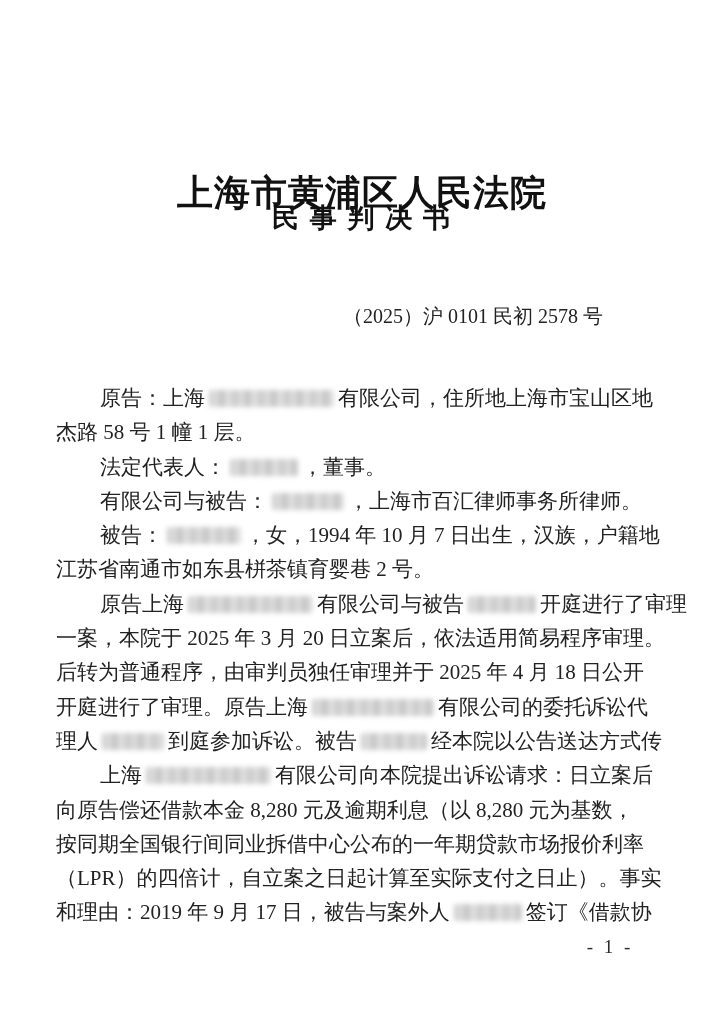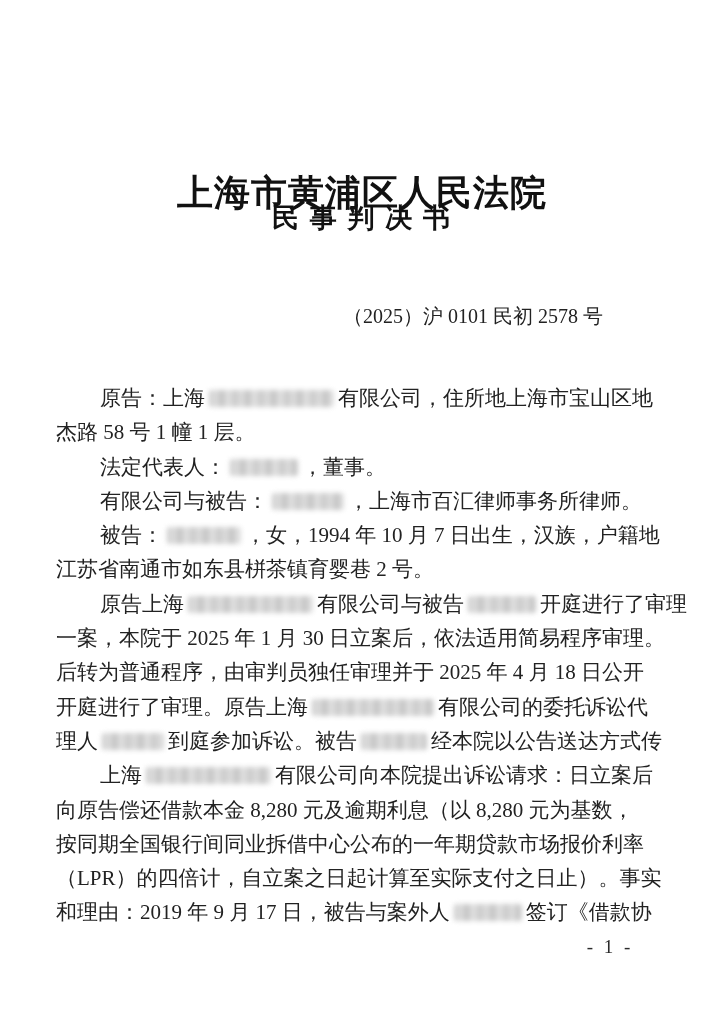--- a/index.html
+++ b/index.html
@@ -97,21 +97,21 @@
   <div class="case-number">（2025）沪 0101 民初 2578 号</div>
 
   <div class="doc-body">
       <div class="line indent"><span class="seg">原告：上海</span><span class="redaction" style="width: 125px;"></span><span class="seg">有限公司，住所地上海市宝山区地</span></div>
       <div class="line"><span class="seg">杰路 58 号 1 幢 1 层。</span></div>
       <div class="line indent"><span class="seg">法定代表人：</span><span class="redaction" style="width: 68px;"></span><span class="seg">，董事。</span></div>
       <div class="line indent"><span class="seg">有限公司与被告：</span><span class="redaction" style="width: 72px;"></span><span class="seg">，上海市百汇律师事务所律师。</span></div>
       <div class="line indent"><span class="seg">被告：</span><span class="redaction" style="width: 74px;"></span><span class="seg">，女，1994 年 10 月 7 日出生，汉族，户籍地</span></div>
       <div class="line"><span class="seg">江苏省南通市如东县栟茶镇育婴巷 2 号。</span></div>
       <div class="line indent"><span class="seg">原告上海</span><span class="redaction" style="width: 125px;"></span><span class="seg">有限公司与被告</span><span class="redaction" style="width: 68px;"></span><span class="seg">开庭进行了审理</span></div>
-      <div class="line"><span class="seg">一案，本院于 2025 年 1 月 30 日立案后，依法适用简易程序审理。</span></div>
+      <div class="line"><span class="seg">一案，本院于 2025 年 3 月 20 日立案后，依法适用简易程序审理。</span></div>
       <div class="line"><span class="seg">后转为普通程序，由审判员独任审理并于 2025 年 4 月 18 日公开</span></div>
       <div class="line"><span class="seg">开庭进行了审理。原告上海</span><span class="redaction" style="width: 122px;"></span><span class="seg">有限公司的委托诉讼代</span></div>
       <div class="line"><span class="seg">理人</span><span class="redaction" style="width: 62px;"></span><span class="seg">到庭参加诉讼。被告</span><span class="redaction" style="width: 66px;"></span><span class="seg">经本院以公告送达方式传</span></div>
       <div class="line indent"><span class="seg">上海</span><span class="redaction" style="width: 125px;"></span><span class="seg">有限公司向本院提出诉讼请求：日立案后</span></div>
       <div class="line"><span class="seg">向原告偿还借款本金 8,280 元及逾期利息（以 8,280 元为基数，</span></div>
       <div class="line"><span class="seg">按同期全国银行间同业拆借中心公布的一年期贷款市场报价利率</span></div>
       <div class="line"><span class="seg">（LPR）的四倍计，自立案之日起计算至实际支付之日止）。事实</span></div>
       <div class="line"><span class="seg">和理由：2019 年 9 月 17 日，被告与案外人</span><span class="redaction" style="width: 68px;"></span><span class="seg">签订《借款协</span></div>
     </div>
 

